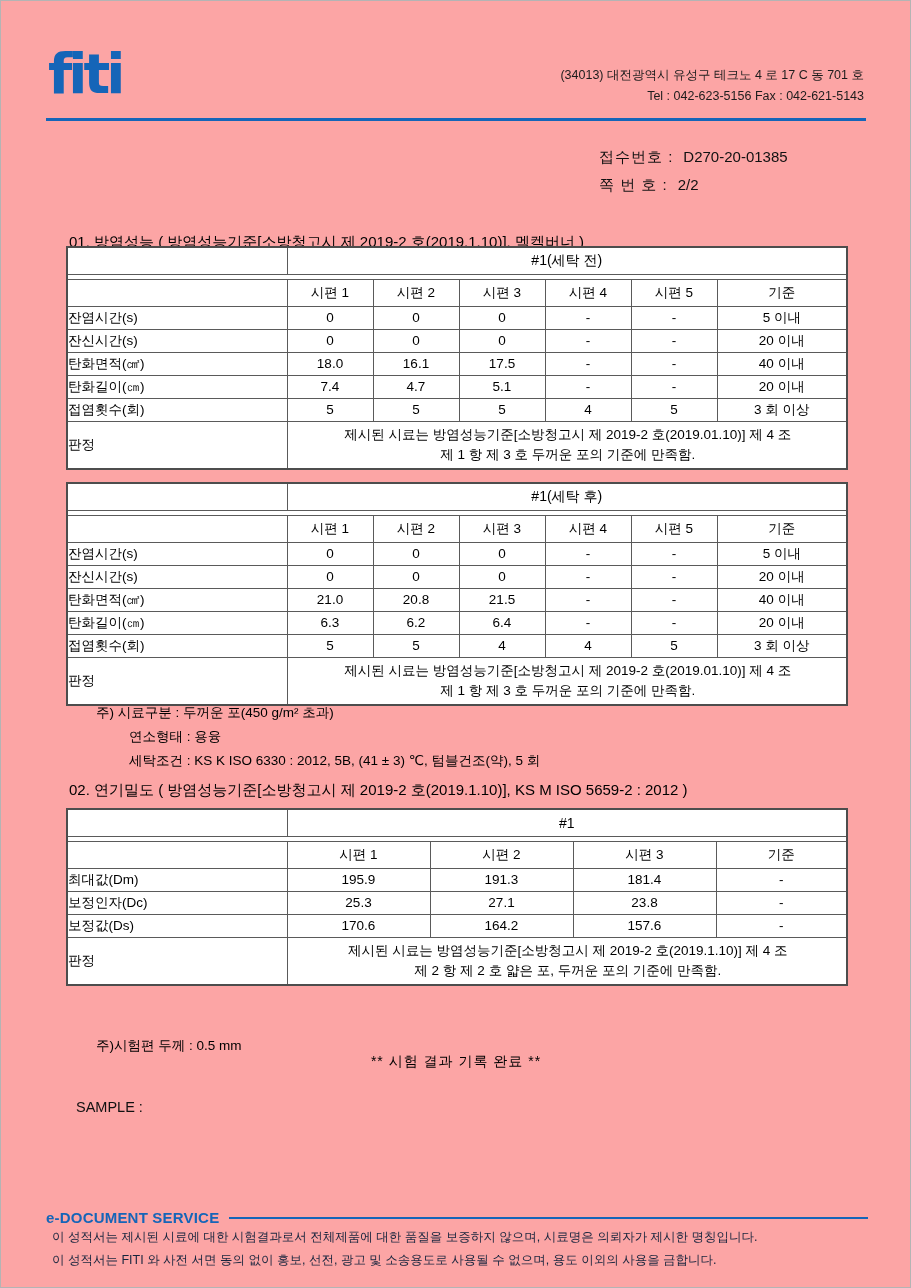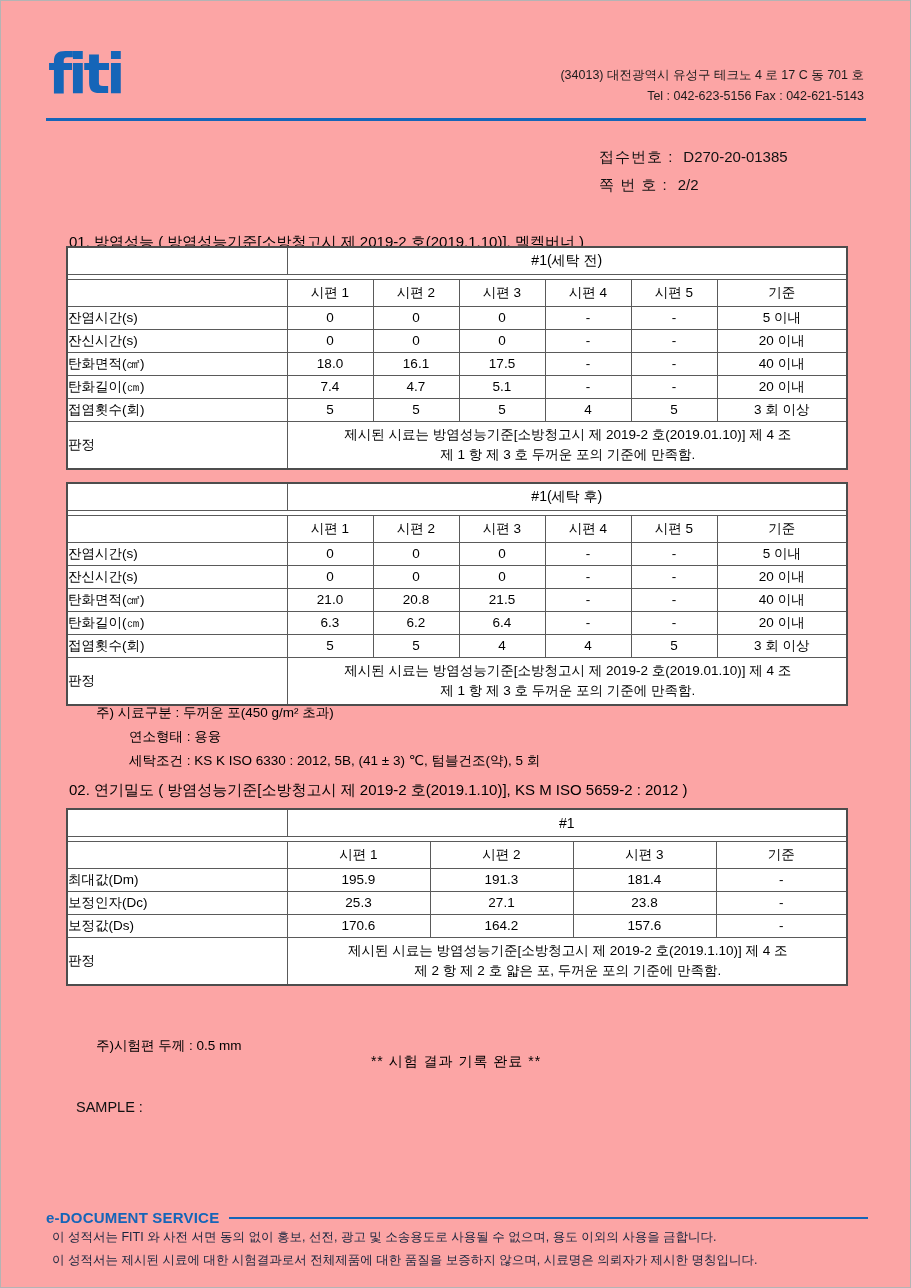--- a/index.html
+++ b/index.html
@@ -315,17 +315,17 @@
 
   <div class="closing">**  시험 결과 기록 완료  **</div>
 
   <div class="sample">SAMPLE :</div>
 
   <div class="footer">
     <div class="f-title-row">
       <span class="f-title">e-DOCUMENT SERVICE</span>
       <span class="f-rule"></span>
     </div>
+    <div class="f-text">이 성적서는 제시된 시료에 대한 시험결과로서 전체제품에 대한 품질을 보증하지 않으며, 시료명은 의뢰자가 제시한 명칭입니다.</div>
     <div class="f-text">이 성적서는 FITI 와 사전 서면 동의 없이 홍보, 선전, 광고 및 소송용도로 사용될 수 없으며, 용도 이외의 사용을 금합니다.</div>
-    <div class="f-text">이 성적서는 제시된 시료에 대한 시험결과로서 전체제품에 대한 품질을 보증하지 않으며, 시료명은 의뢰자가 제시한 명칭입니다.</div>
   </div>
 
 </div>
 
 </body></html>

